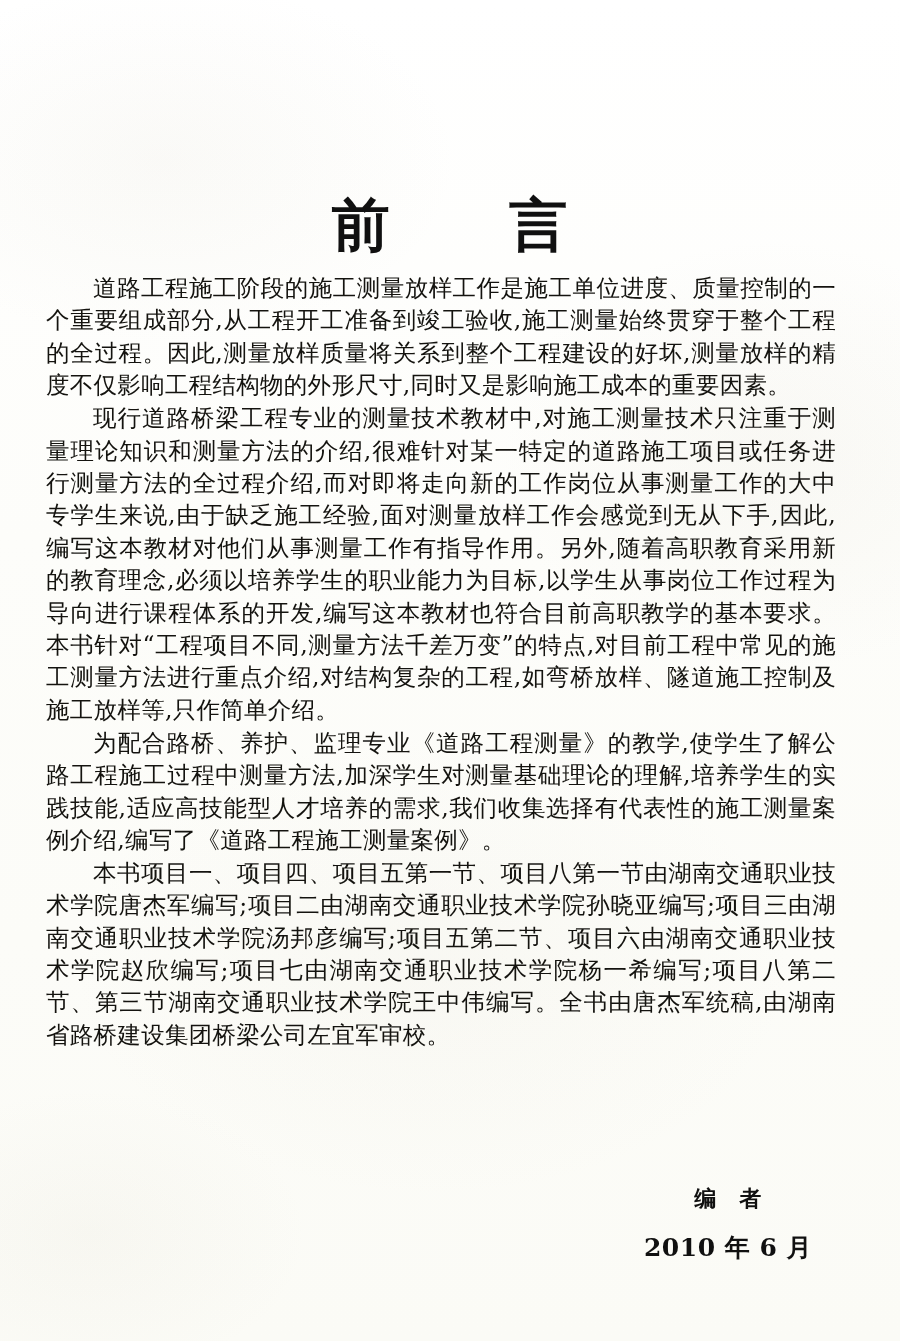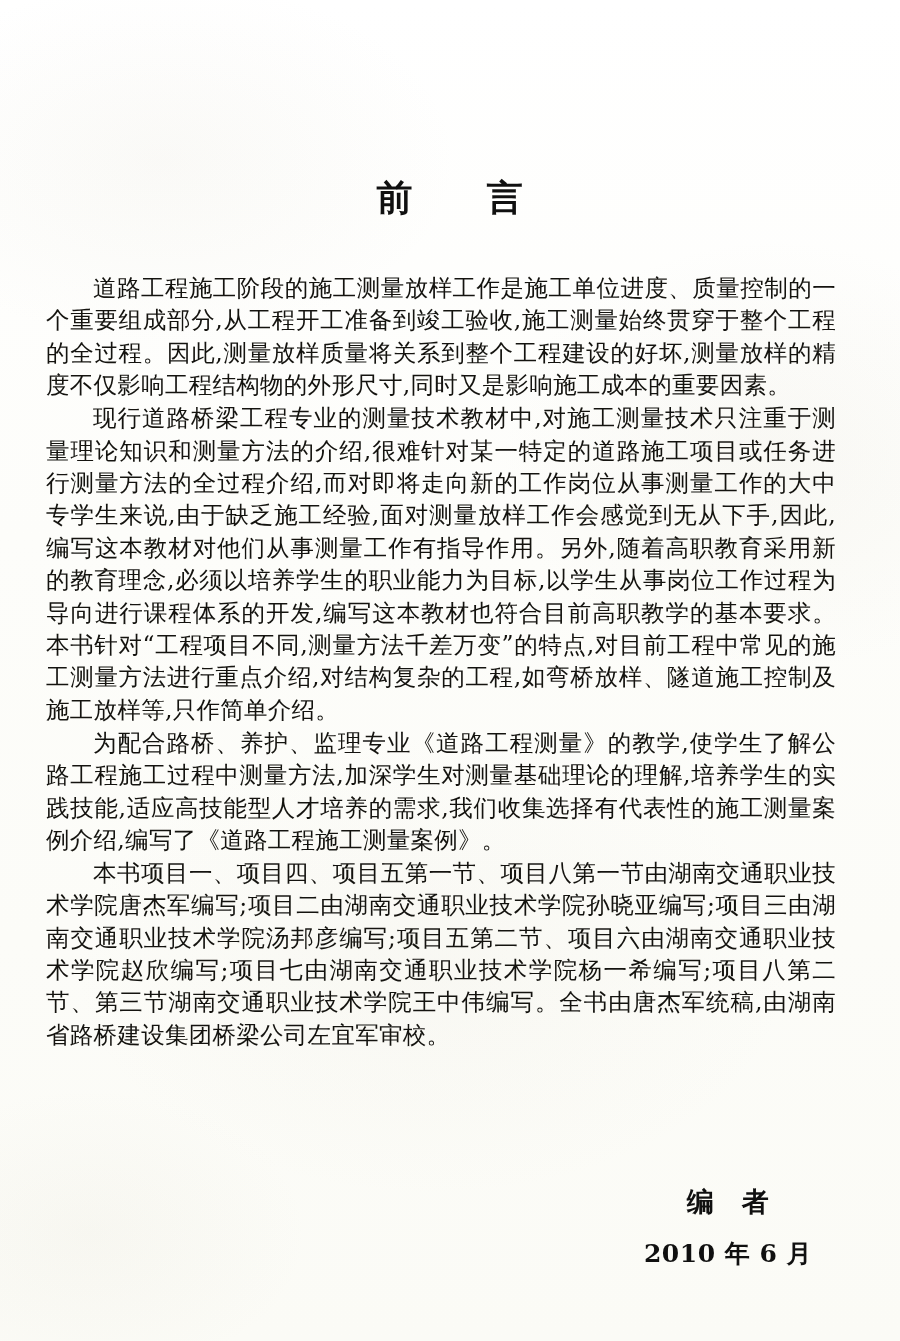--- a/index.html
+++ b/index.html
@@ -35,21 +35,21 @@
     z-index: 1;
   }
 
   .page-title {
     position: absolute;
     top: 152px;
     left: 0;
     width: 900px;
     text-align: center;
     font-family: "DejaVu Serif", "Liberation Serif", serif;
-    font-size: 36px;
+    font-size: 58px;
     font-weight: 700;
     letter-spacing: 0.02em;
     color: #101010;
     line-height: 1.2;
   }
 
   .body-block {
     position: absolute;
     top: 272px;
     left: 46px;
@@ -73,21 +73,21 @@
   .signature {
     position: absolute;
     right: 57px;
     top: 1184px;
     text-align: center;
     width: 230px;
     color: #101010;
     font-family: "DejaVu Serif", "Liberation Serif", serif;
   }
   .sign-author {
-    font-size: 27px;
+    font-size: 22px;
     font-weight: 700;
     letter-spacing: 0.02em;
     line-height: 1.35;
   }
   .sign-date {
     font-size: 25px;
     font-weight: 700;
     letter-spacing: 0.02em;
     line-height: 1.4;
     margin-top: 16px;

